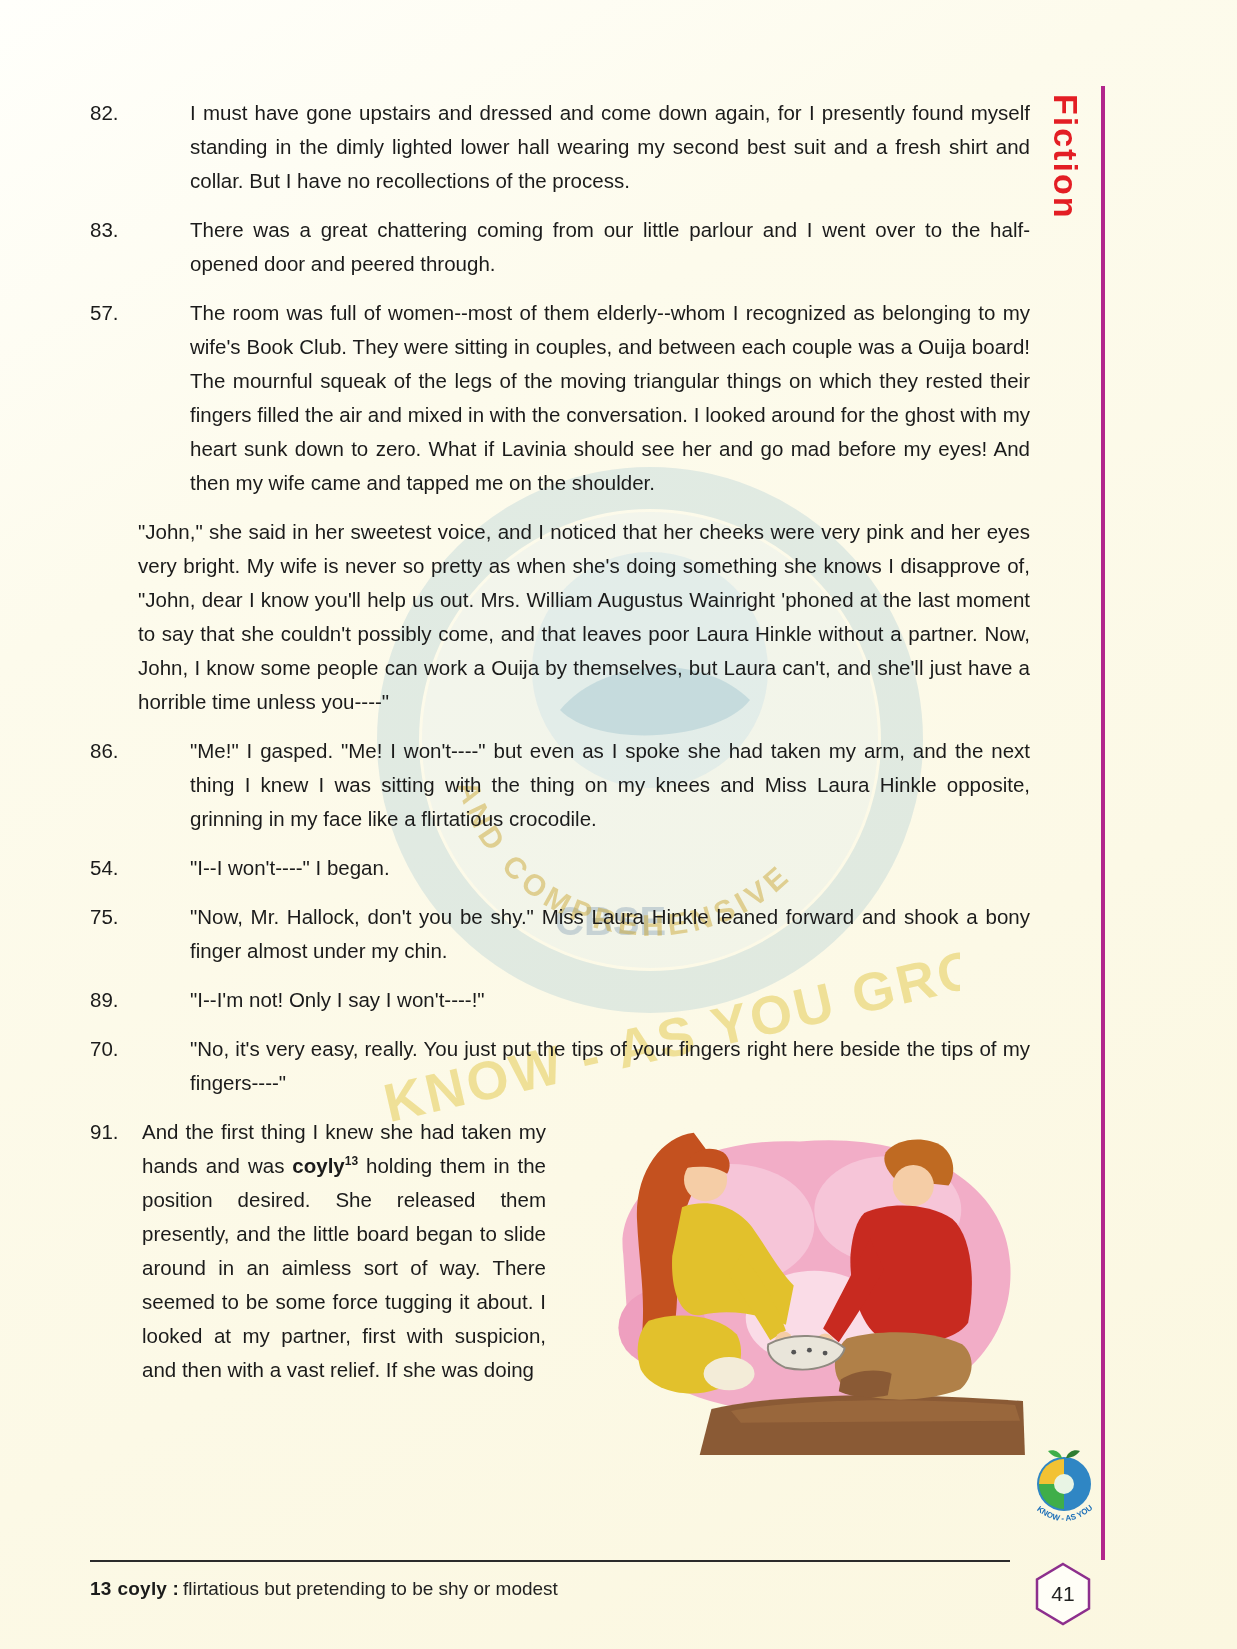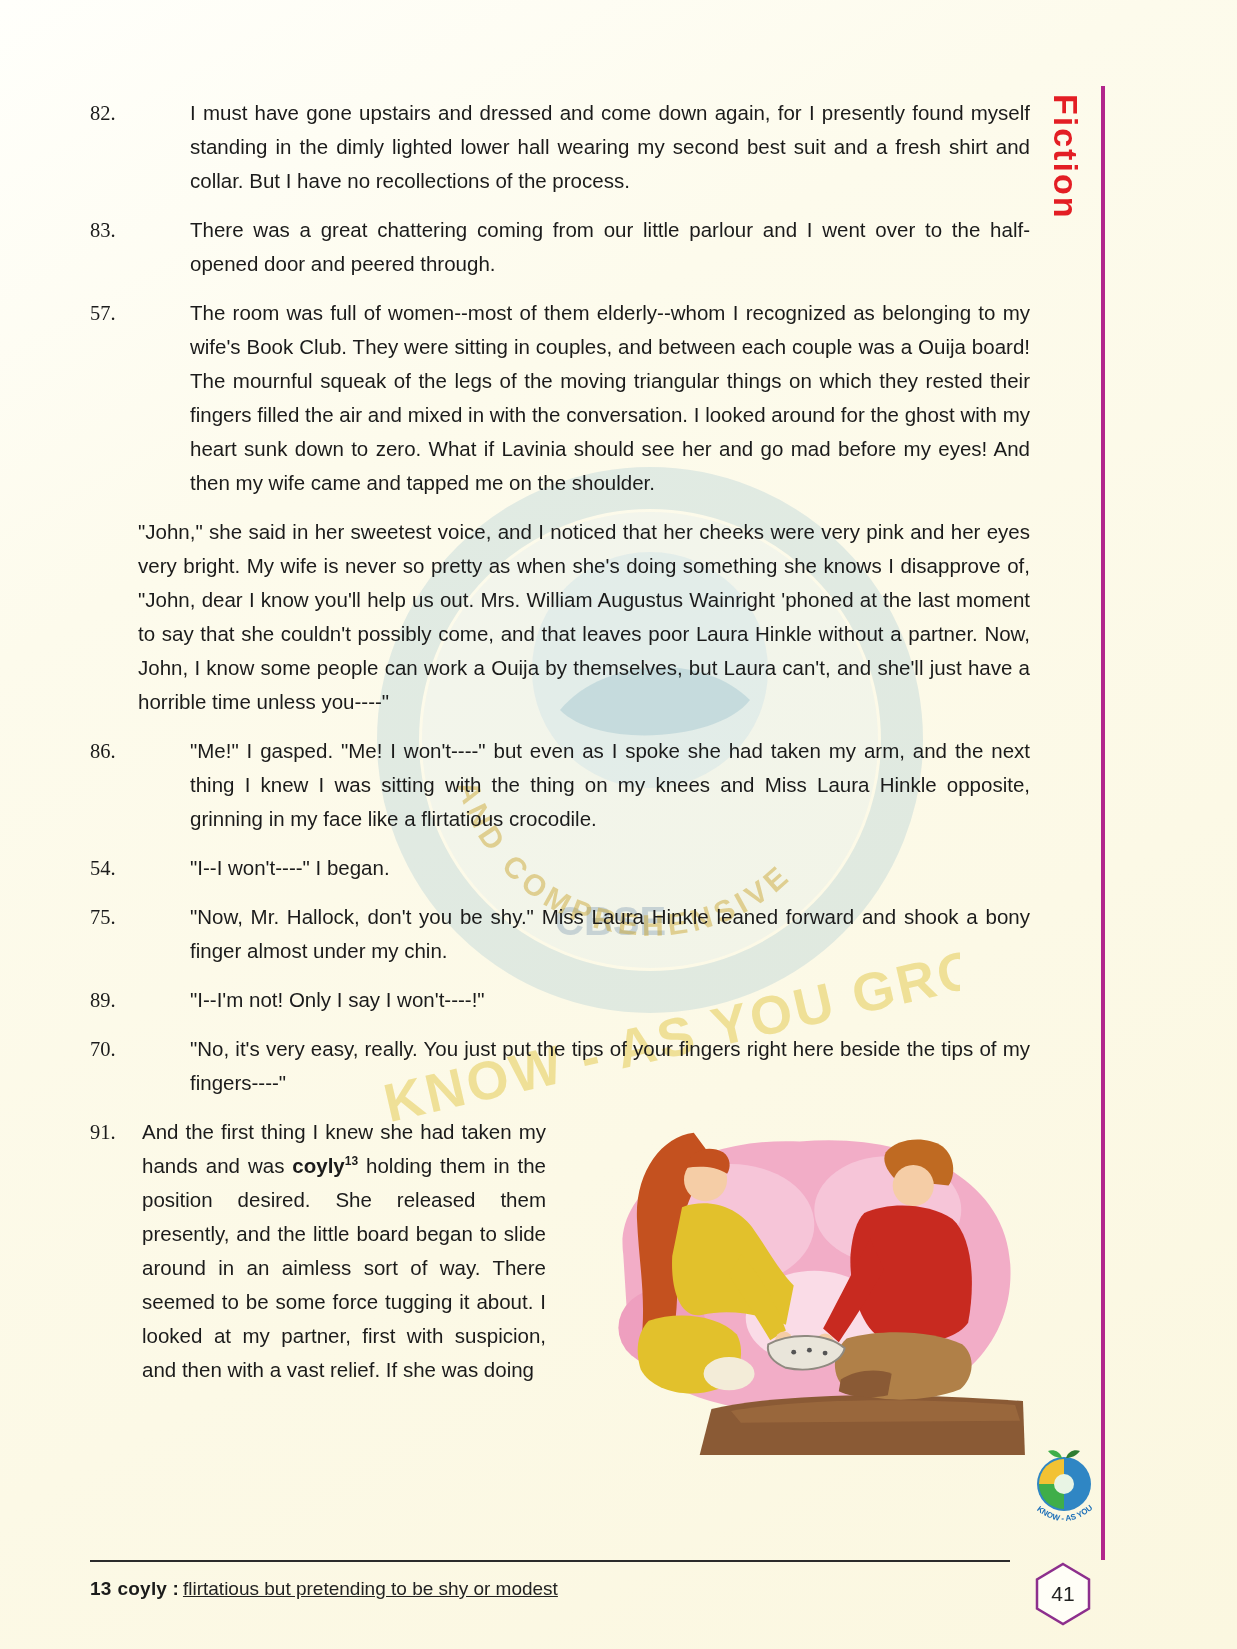--- a/index.html
+++ b/index.html
@@ -28,21 +28,21 @@
   
   .content {
     position: absolute;
     left: 90px; top: 96px;
     width: 940px;
     z-index: 2;
     font-size: 20.5px;
     line-height: 34px;
   }
   .para { display: flex; margin-bottom: 15px; }
-  .pnum { flex: 0 0 52px; width: 52px; font-family: Liberation Serif, serif; }
+  .pnum { flex: 0 0 52px; width: 52px; }
   .ptext { flex: 1; text-align: justify; margin-left: 48px; }
   .para91 .pcol { flex: 0 0 404px; width: 404px; text-align: justify; }
   .coyly { font-weight: bold; }
   sup.fn-ref { font-size: 12px; vertical-align: super; line-height: 0; font-weight: bold; }
 
   .illustration {
     flex: 1;
     margin-left: 33px;
     position: relative;
     top: 2px;
@@ -78,21 +78,21 @@
     z-index: 3;
   }
   .footnote {
     position: absolute;
     left: 90px; top: 1578px;
     font-size: 19px;
     z-index: 3;
   }
   .footnote b { letter-spacing: 0.2px; }
   .footnote .term { margin-left: 6px; }
-  .footnote .def { margin-left: 4px; color: #222; text-decoration: underline; }
+  .footnote .def { margin-left: 4px; color: #222; }
 
   .page-number-hex {
     position: absolute;
     left: 1034px; top: 1562px;
     width: 58px; height: 64px;
     z-index: 4;
     text-align: center;
   }
   .brand-logo {
     position: absolute;

